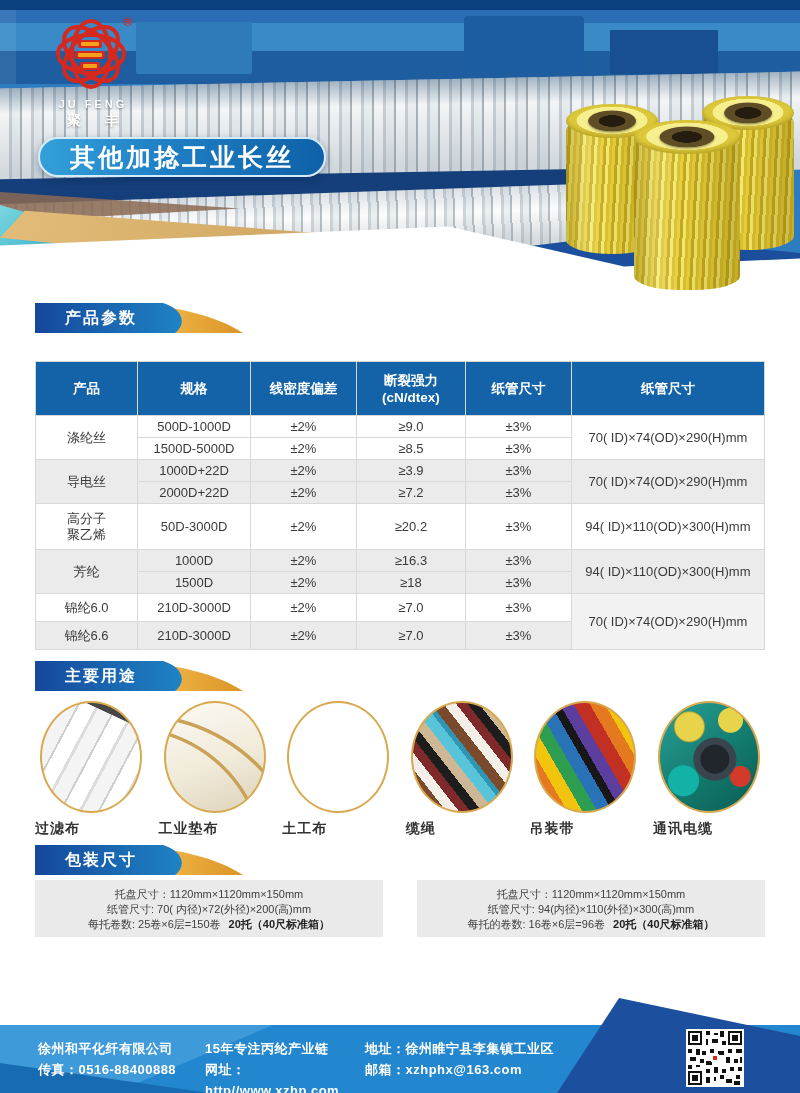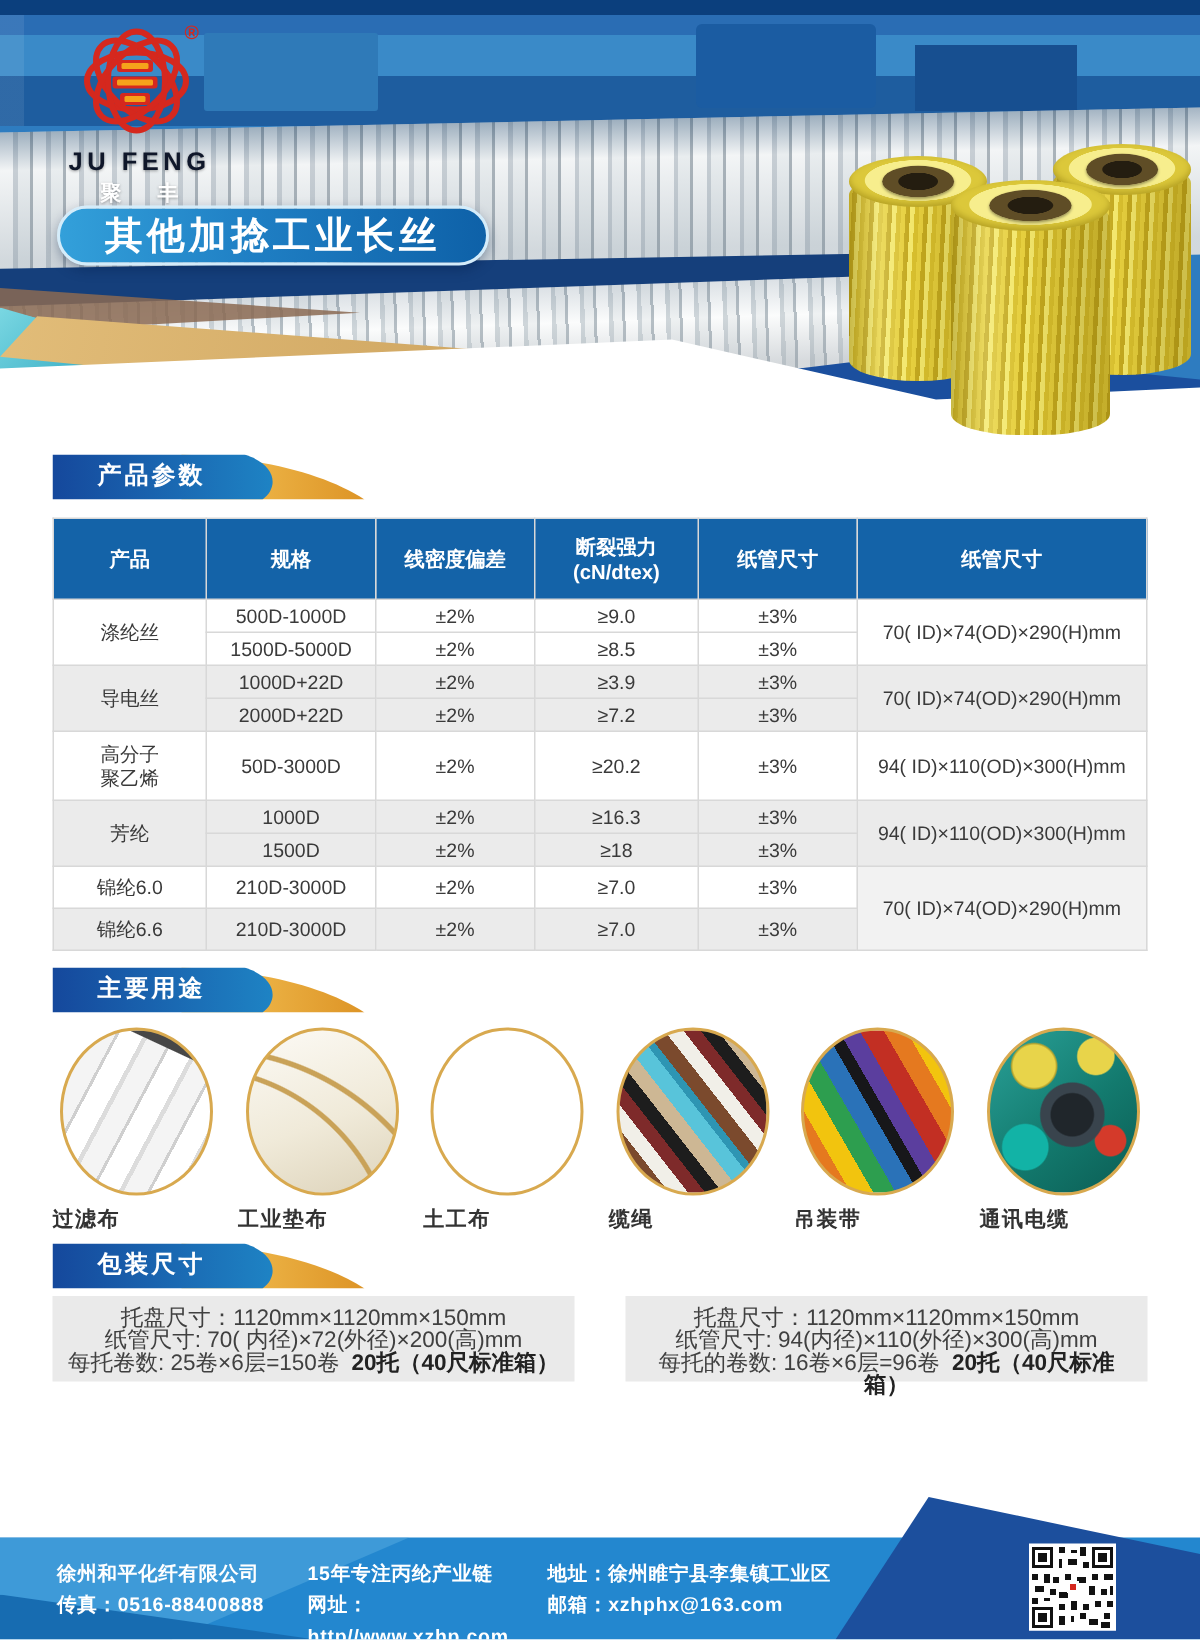--- a/index.html
+++ b/index.html
@@ -48,21 +48,21 @@
   .ph-navy { position:absolute; left:400px; top:235px; width:400px; height:60px;
     clip-path:polygon(0 45%, 55% 0, 100% 30%, 100% 100%, 14% 92%);
     background:#1b4f9e; }
   .ph-white { position:absolute; left:0; right:0; bottom:0; height:80px;
     clip-path:polygon(0 32%, 56% 8%, 78% 58%, 100% 48%, 100% 100%, 0 100%);
     background:#ffffff; }
 
   
   .logo { position:absolute; left:28px; top:12px; width:130px; text-align:center; z-index:8; }
   .logo .mark { position:relative; width:84px; height:84px; margin:0 auto; }
-  .logo .en { color:#0f172a; font-weight:bold; font-size:17px; letter-spacing:3px; margin-top:2px; text-shadow:0 1px 2px rgba(0,0,0,.35); }
+  .logo .en { color:#ffffff; font-weight:bold; font-size:11px; letter-spacing:3px; margin-top:2px; text-shadow:0 1px 2px rgba(0,0,0,.35); }
   .logo .cn { color:#fff; font-weight:bold; font-size:14px; letter-spacing:10px; margin-top:2px; text-indent:10px; text-shadow:0 1px 2px rgba(0,0,0,.35); }
 
   
   .title-pill { position:absolute; left:38px; top:137px; z-index:9; height:40px; line-height:36px;
     padding:0 30px; border-radius:22px; border:2px solid #d4ecfa;
     background:linear-gradient(90deg,#33a0da,#1f7fc4 45%, #0e61a8);
     box-shadow:0 3px 8px rgba(0,30,70,.35);
     color:#fff; font-size:25px; font-weight:bold; letter-spacing:3px;
   }
 
@@ -87,21 +87,21 @@
   
   .content { position:relative; padding:0 35px; }
 
   .ribbon { position:relative; width:210px; height:30px; margin-top:3px; }
   .ribbon svg { position:absolute; inset:0; }
   .ribbon-label { position:absolute; left:30px; top:0; line-height:30px; color:#fff; font-size:16px; font-weight:bold; letter-spacing:2px; }
   .ribbon.r2 { margin-top:11px; }
   .ribbon.r3 { margin-top:7px; }
 
   
-  table.params { width:730px; margin-top:12px; border-collapse:collapse; table-layout:fixed; }
+  table.params { width:730px; margin-top:28px; border-collapse:collapse; table-layout:fixed; }
   table.params th, table.params td { border:1px solid #d8d8d8; text-align:center; vertical-align:middle; }
   table.params thead th { background:#1463a8; color:#fff; font-size:13.5px; font-weight:bold; height:54px; white-space:pre-line; line-height:17px; }
   table.params td { font-size:13px; color:#3a3a3a; height:22px; white-space:pre-line; line-height:16px; }
   td.tube { font-size:12.5px; }
   tr.h46 td { height:46px; }
   tr.h28 td { height:28px; }
   .g-a { background:#ffffff; }
   .g-b { background:#ebebeb; }
   .g-mix { background:#f2f2f2; }
 
@@ -129,21 +129,21 @@
       radial-gradient(circle at 30% 22%, #e8d44a 0 14px, #b7a52f 15px, rgba(0,0,0,0) 16px),
       radial-gradient(circle at 72% 16%, #e8d44a 0 12px, rgba(0,0,0,0) 13px),
       radial-gradient(circle at 56% 52%, #20262b 0 14px, #39444d 15px 21px, rgba(0,0,0,0) 22px),
       radial-gradient(circle at 82% 68%, #d43a2a 0 10px, rgba(0,0,0,0) 11px),
       radial-gradient(circle at 24% 72%, #12b3a6 0 15px, rgba(0,0,0,0) 16px),
       linear-gradient(140deg,#2aa198,#137a6e 55%,#0b5d54); }
 
   
   .pack-row { display:flex; justify-content:space-between; margin-top:5px; width:730px; }
   .pack-box { width:348px; height:57px; background:#eaeaea; padding:7px 10px 0 10px; text-align:center; }
-  .pk-line { font-size:15px; color:#404040; line-height:15px; }
+  .pk-line { font-size:11px; color:#404040; line-height:15px; }
   .pk-line b { margin-left:8px; color:#222; }
 
   
   .footer { position:absolute; left:0; bottom:0; width:800px; height:68px; background:#2387cf; }
   .f-poly1 { position:absolute; left:0; top:0; width:440px; height:68px;
     clip-path:polygon(0 0, 62% 0, 26% 100%, 0 100%); background:#3e9ad8; }
   .f-poly2 { position:absolute; left:0; bottom:0; width:210px; height:30px;
     clip-path:polygon(0 0, 100% 100%, 0 100%); background:#176cb1; }
   .f-wedge { position:absolute; right:0; bottom:0; width:270px; height:95px;
     clip-path:polygon(10% 100%, 33% 0, 100% 40%, 100% 100%); background:#1c4f9d; }

